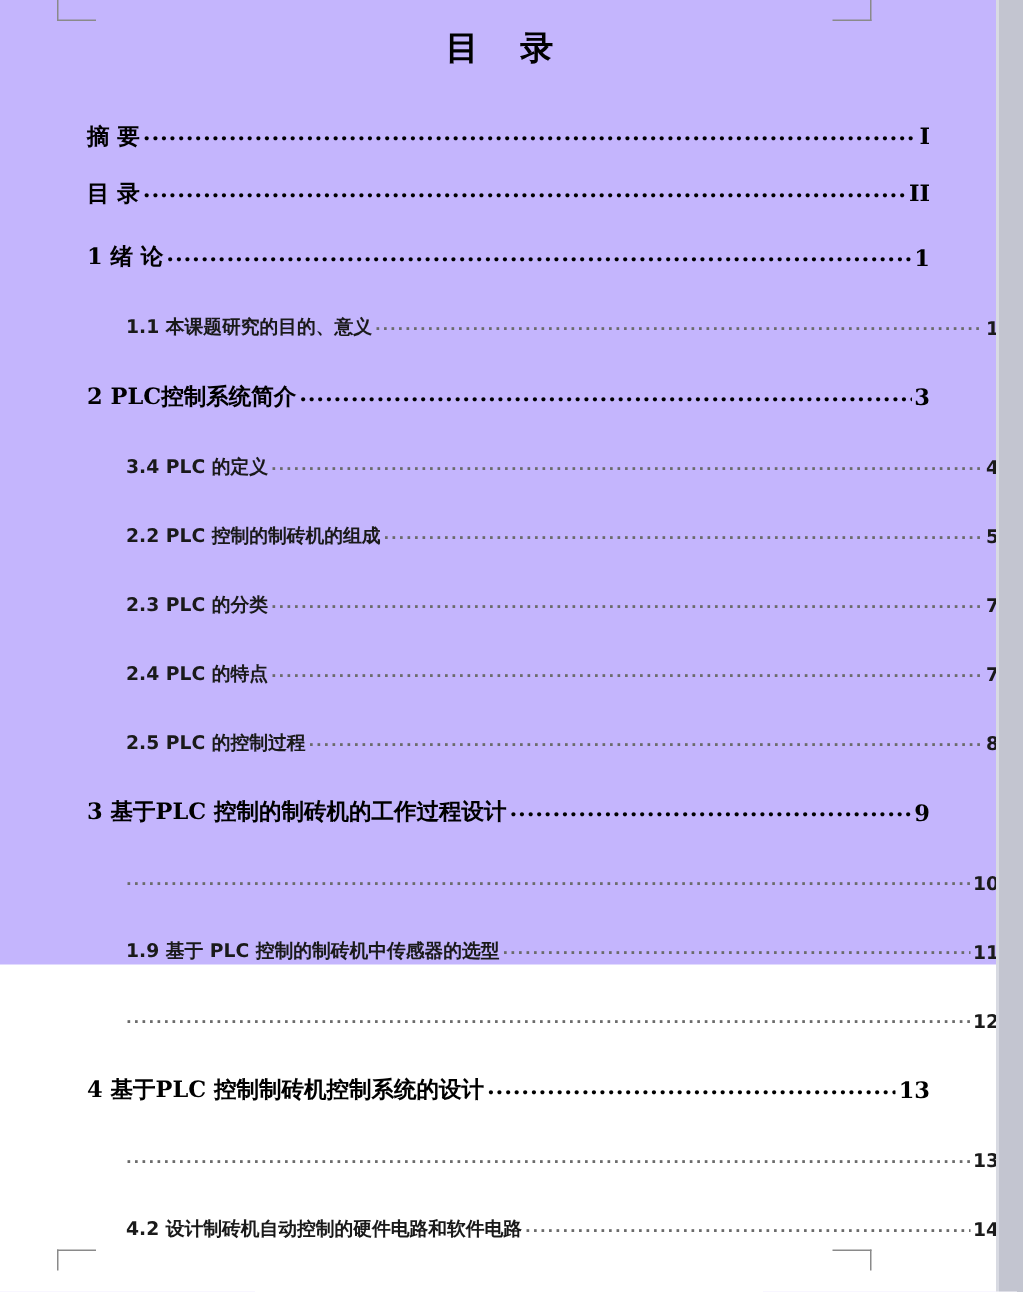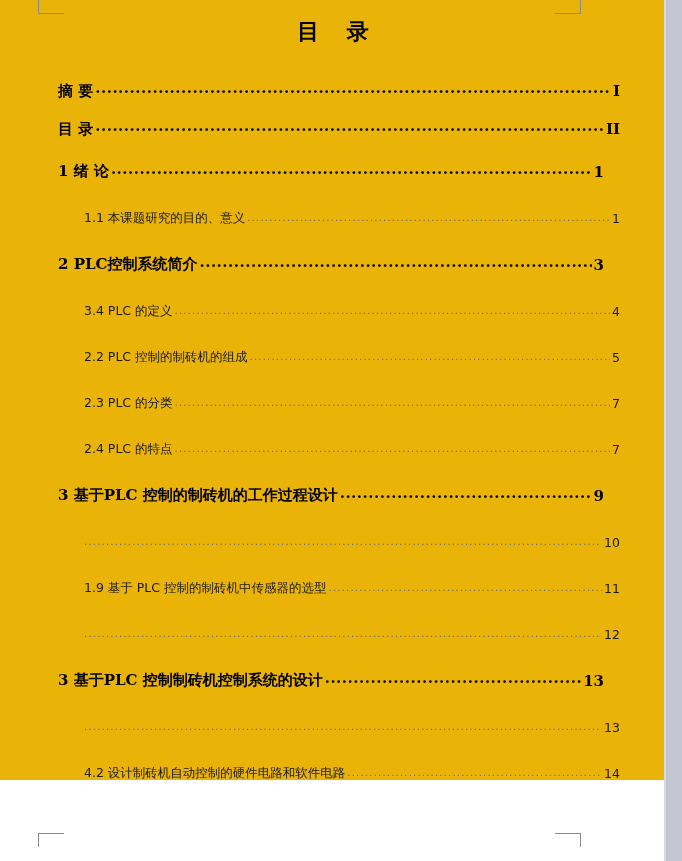--- a/index.html
+++ b/index.html
@@ -34,22 +34,22 @@
     right: 16px;
     width: 2px;
     height: 861px;
     background: #d8dae2;
   }
   .page {
     position: absolute;
     top: 0;
     left: 0;
     width: 666px;
-    height: 780px;
-    background: #eab308;
+    height: 643px;
+    background: #c4b5fd;
   }
   
   .corner {
     position: absolute;
     width: 26px;
     height: 14px;
   }
   .corner::before {
     content: "";
     position: absolute;
@@ -140,33 +140,32 @@
     align-items: center;
   }
   .lvl-front .toc-leader::after { font-size: 15px; letter-spacing: 0.5px; }
 
   
   .lvl-1 {
     font-family: "DejaVu Serif", "Liberation Serif", serif;
     font-weight: bold;
     font-size: 15px;
     padding-left: 58px;
-    padding-right: 62px;
+    padding-right: 46px;
     height: 47px;
     align-items: center;
   }
   .lvl-1 .toc-leader::after { font-size: 15px; letter-spacing: 0.5px; }
 
   
   .lvl-2 {
     font-family: "DejaVu Sans", "Liberation Sans", sans-serif;
-    font-weight: normal;
+    font-weight: bold;
     font-size: 12.5px;
     padding-left: 84px;
-    padding-right: 46px;
     height: 46px;
     align-items: center;
     color: #1a1a1a;
   }
   .lvl-2 .toc-leader::after {
     font-size: 10px;
     letter-spacing: 1.2px;
     color: #6b6b6b;
   }
 </style>
@@ -223,40 +222,45 @@
         <div class="toc-entry lvl-2">
           <span class="toc-label">2.3 PLC 的分类</span>
           <span class="toc-leader"></span>
           <span class="toc-page">7</span>
         </div>
         <div class="toc-entry lvl-2">
           <span class="toc-label">2.4 PLC 的特点</span>
           <span class="toc-leader"></span>
           <span class="toc-page">7</span>
         </div>
+        <div class="toc-entry lvl-2">
+          <span class="toc-label">2.5 PLC 的控制过程</span>
+          <span class="toc-leader"></span>
+          <span class="toc-page">8</span>
+        </div>
         <div class="toc-entry lvl-1">
           <span class="toc-label">3 基于PLC 控制的制砖机的工作过程设计</span>
           <span class="toc-leader"></span>
           <span class="toc-page">9</span>
         </div>
         <div class="toc-entry lvl-2">
           <span class="toc-leader"></span>
           <span class="toc-page">10</span>
         </div>
         <div class="toc-entry lvl-2">
           <span class="toc-label">1.9 基于 PLC 控制的制砖机中传感器的选型</span>
           <span class="toc-leader"></span>
           <span class="toc-page">11</span>
         </div>
         <div class="toc-entry lvl-2">
           <span class="toc-leader"></span>
           <span class="toc-page">12</span>
         </div>
         <div class="toc-entry lvl-1">
-          <span class="toc-label">3 基于PLC 控制制砖机控制系统的设计</span>
+          <span class="toc-label">4 基于PLC 控制制砖机控制系统的设计</span>
           <span class="toc-leader"></span>
           <span class="toc-page">13</span>
         </div>
         <div class="toc-entry lvl-2">
           <span class="toc-leader"></span>
           <span class="toc-page">13</span>
         </div>
         <div class="toc-entry lvl-2">
           <span class="toc-label">4.2 设计制砖机自动控制的硬件电路和软件电路</span>
           <span class="toc-leader"></span>

